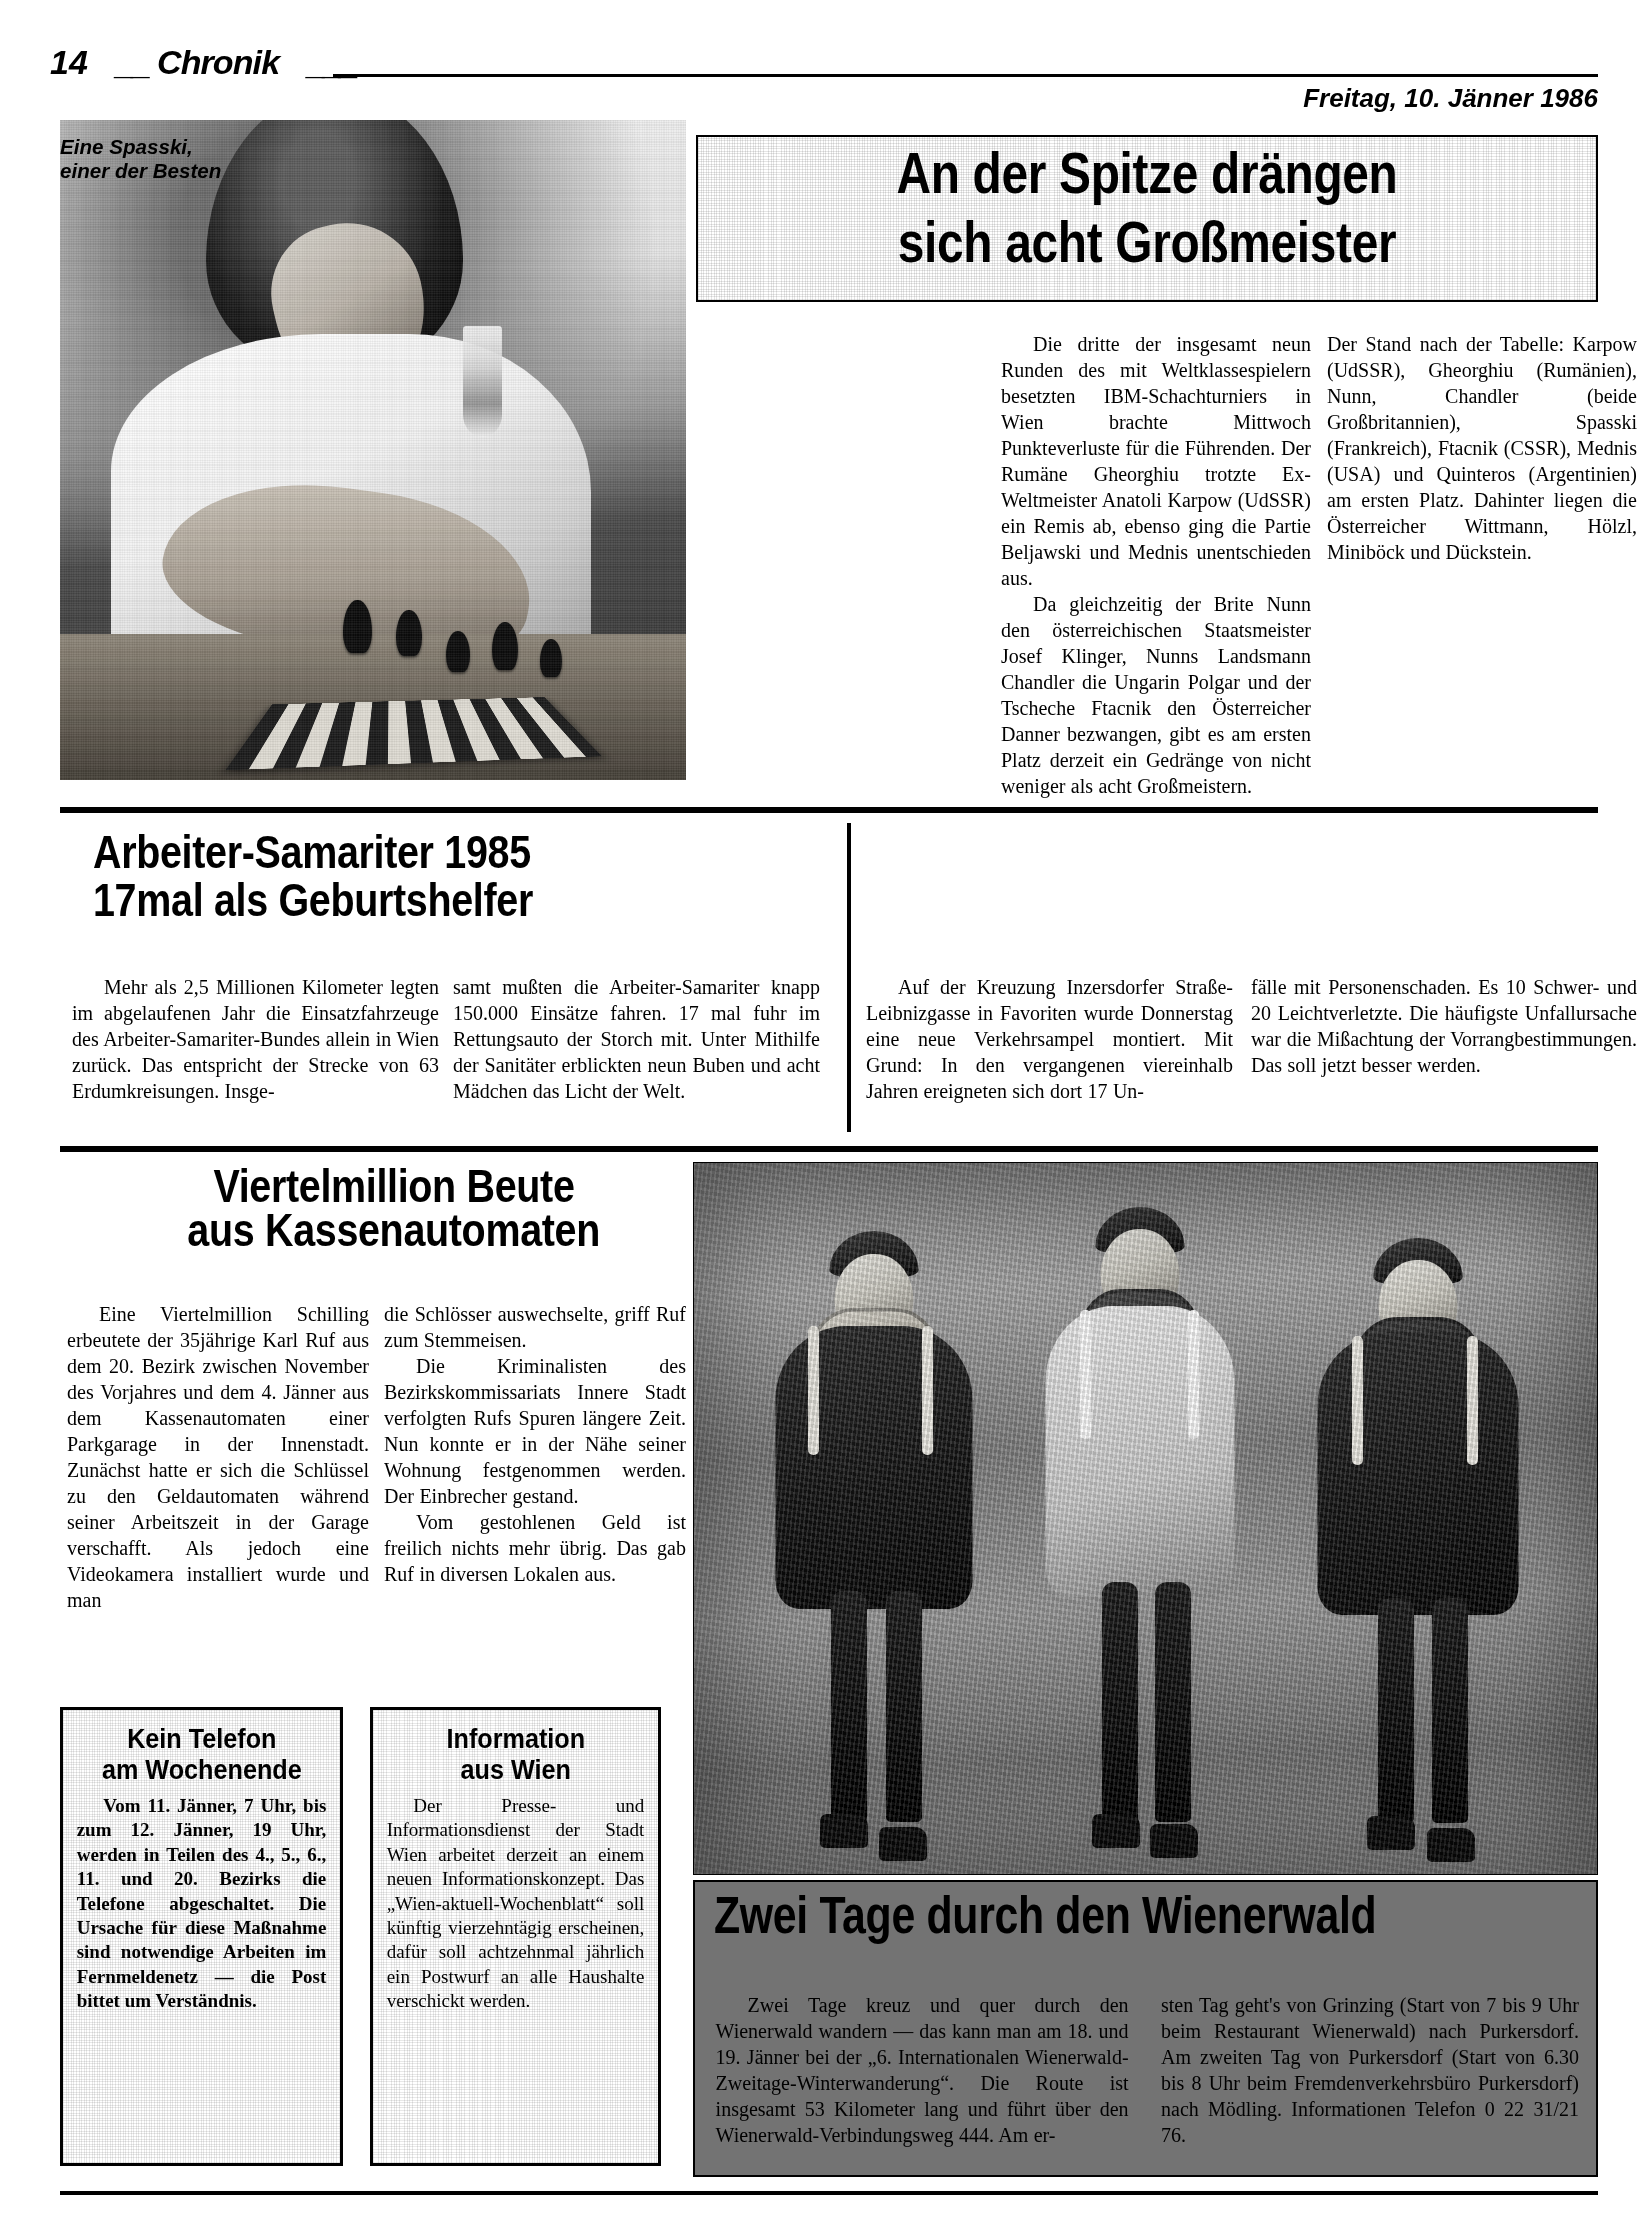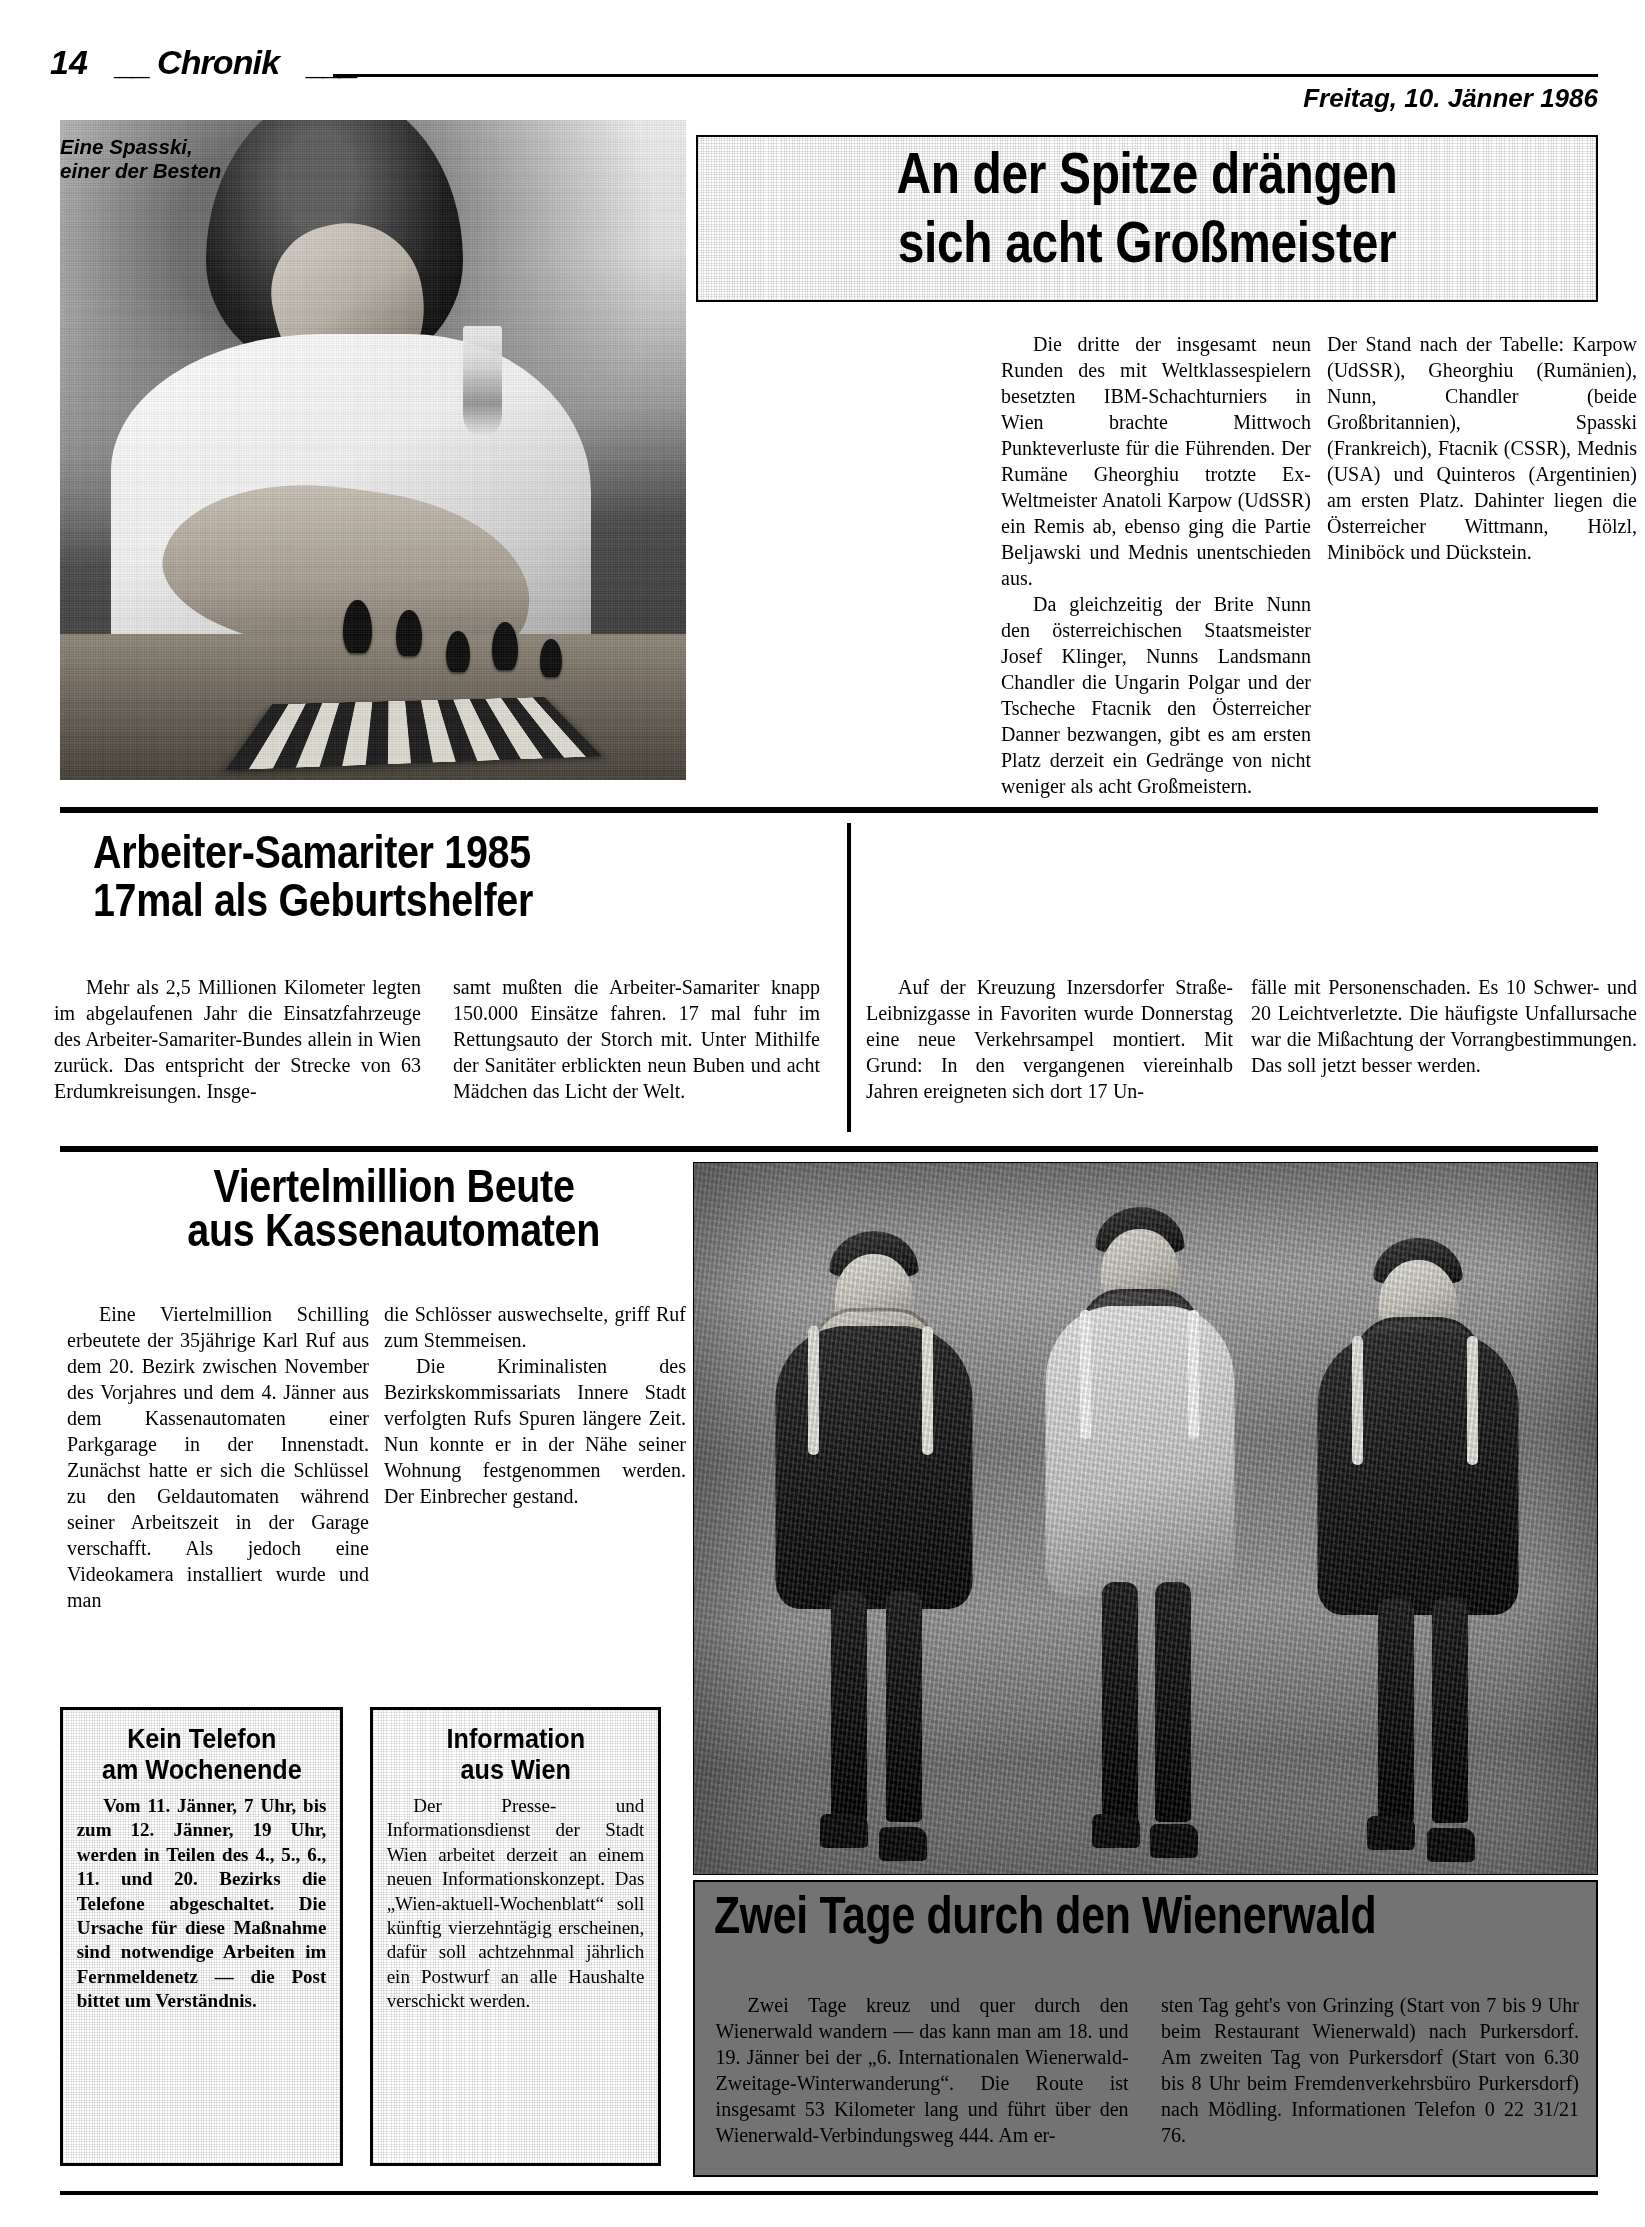--- a/index.html
+++ b/index.html
@@ -155,21 +155,21 @@
   #h-samariter { position:absolute; left:93px; top:830px; width:754px; }
   #h-samariter .hl { font-size:47px; }
   #h-samariter .l2 { margin-top:3.4px; }
 
   #h-ampel { position:absolute; left:867px; top:830px; width:771px; }
   #h-ampel .hl { font-size:47px; }
   #h-ampel .l2 { margin-top:3.4px; }
 
   #mid-divider { position:absolute; left:847px; top:823px; width:4.3px; height:309px; background:#000; }
 
-  #sam-c1 { position:absolute; left:54px; top:974px; width:367px; }
+  #sam-c1 { position:absolute; left:72px; top:974px; width:367px; }
   #sam-c2 { position:absolute; left:453px; top:974px; width:367px; }
   #amp-c1 { position:absolute; left:866px; top:974px; width:367px; }
   #amp-c2 { position:absolute; left:1251px; top:974px; width:386px; }
 
   #rule-after-block2 { left:60px; top:1146px; width:1538px; height:6px; }
 
   
   #h-beute { position:absolute; left:94px; top:1164px; width:600px; text-align:center; }
   #h-beute .hl { font-size:47px; display:inline-block; }
 
@@ -347,20 +347,21 @@
     <div class="hl center">Viertelmillion Beute</div>
     <div class="hl center">aus Kassenautomaten</div>
   </div>
 
   <div id="beute-c1" class="body-col">
     <p>Eine Viertelmillion Schilling erbeutete der 35jährige Karl Ruf aus dem 20. Bezirk zwischen November des Vorjahres und dem 4. Jänner aus dem Kassenautomaten einer Parkgarage in der Innenstadt. Zunächst hatte er sich die Schlüssel zu den Geldautomaten während seiner Arbeitszeit in der Garage verschafft. Als jedoch eine Videokamera installiert wurde und man</p>
   </div>
   <div id="beute-c2" class="body-col">
     <p class="noind">die Schlösser auswechselte, griff Ruf zum Stemmeisen.</p>
     <p>Die Kriminalisten des Bezirkskommissariats Innere Stadt verfolgten Rufs Spuren längere Zeit. Nun konnte er in der Nähe seiner Wohnung festgenommen werden. Der Einbrecher gestand.</p>
+    <p>Vom gestohlenen Geld ist freilich nichts mehr übrig. Das gab Ruf in diversen Lokalen aus.</p>
   </div>
 
   <div id="box-telefon" class="brief-box">
     <div class="bh">Kein Telefon</div>
     <div class="bh" style="margin-top:-8.6px;">am Wochenende</div>
     <div class="bt">Vom 11. Jänner, 7 Uhr, bis zum 12. Jänner, 19 Uhr, werden in Teilen des 4., 5., 6., 11. und 20. Bezirks die Telefone abgeschaltet. Die Ursache für diese Maßnahme sind notwendige Arbeiten im Fernmeldenetz — die Post bittet um Verständnis.</div>
   </div>
 
   <div id="box-info" class="brief-box">
     <div class="bh">Information</div>

